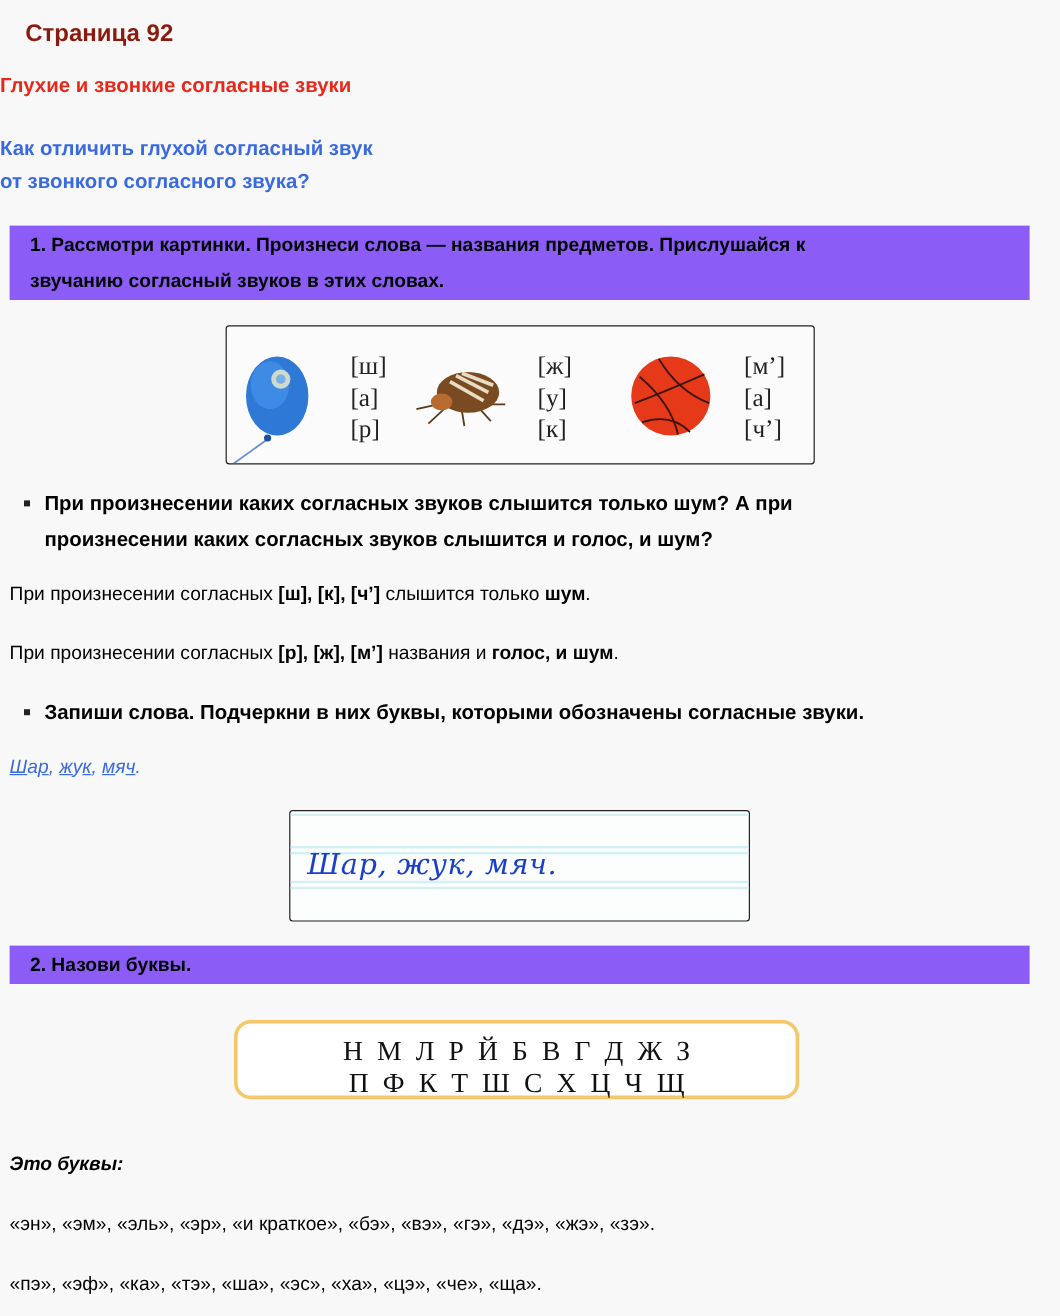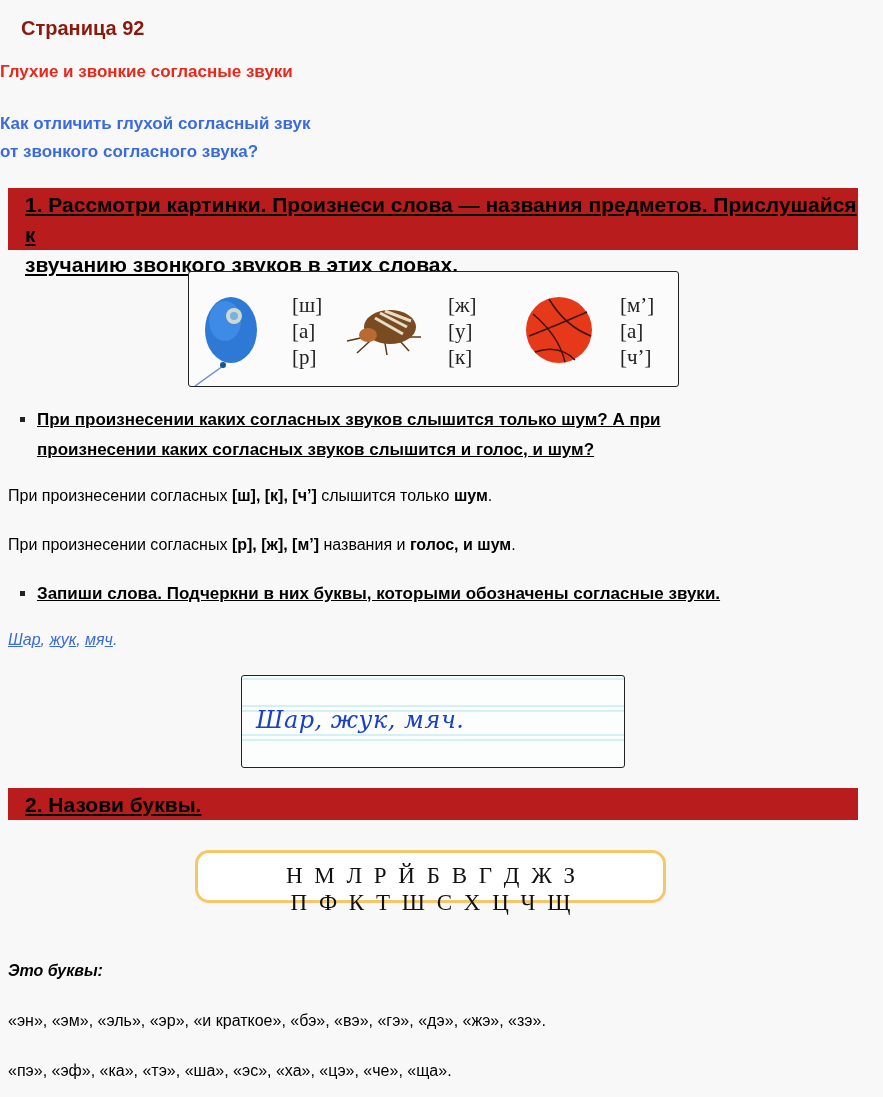--- a/index.html
+++ b/index.html
@@ -1,52 +1,52 @@
 <!DOCTYPE html>
 <html><head>
 <meta charset="utf-8">
 <style>
   html, body { margin:0; padding:0; }
   body { width:883px; height:1097px; background:#f8f8f8; font-family:"Liberation Sans", sans-serif; color:#000; position:relative; overflow:hidden; }
   .abs { position:absolute; }
   .page-num { left:21px; top:17px; font-size:20px; font-weight:bold; color:#8b1a0e; }
   .title { left:0; width:866px; top:62px; font-size:17px; font-weight:bold; color:#e8281b; }
   .subtitle { left:0; width:866px; top:110px; text-align:left; font-size:17px; font-weight:bold; color:#3a6ae0; line-height:28px; }
-  .task { left:8px; width:850px; background:#b91c1c; font-size:21px; font-weight:bold; line-height:30px; padding:2px 0 2px 17px; box-sizing:border-box;text-decoration:underline; }
+  .task { left:8px; width:850px; background:#8b5cf6; font-size:16px; font-weight:bold; line-height:30px; padding:2px 0 2px 17px; box-sizing:border-box; }
   .task1 { top:188px; height:62px; }
   .task2 { top:788px; height:32px; line-height:30px; }
   .fig1 { left:188px; top:271px; width:489px; height:114px; border:1px solid #222; border-radius:3px; background:#fbfbfb; }
   .phon { font-family:"Liberation Serif", serif; font-size:21px; line-height:26px; color:#222; }
   .bullet { left:20px; font-size:17px; font-weight:bold; line-height:30px; }
   .bullet .sq { position:absolute; left:0; top:12px; width:5px; height:5px; background:#222; }
-  .bullet .txt { margin-left:17px; display:block;text-decoration:underline; }
+  .bullet .txt { margin-left:17px; display:block; }
   .para { left:8px; font-size:16px; }
   .para b { font-weight:bold;margin-top:20px; }
   .answer-link { left:8px; top:631px; font-size:16px; font-style:italic; color:#3a6ae0; }
   .answer-link u { text-decoration:underline; }
   .fig2 { left:241px; top:675px; width:382px; height:91px; border:1px solid #222; border-radius:3px; background:#fcfdfd; overflow:hidden; }
   .fig2 .line { position:absolute; left:0; right:0; height:2px; background:#d4f0f3; }
   .cursive { position:absolute; left:14px; top:30px; font-family:"DejaVu Serif", serif; font-style:italic; font-size:24px; color:#1a3fc8; letter-spacing:0.5px; }
-  .fig3 { left:195px; top:850px; width:471px; height:53px; border:3px solid #f4c86a; border-radius:14px; background:#fff; box-sizing:border-box; }
+  .fig3 { left:195px; top:850px; width:471px; height:66px; border:3px solid #f4c86a; border-radius:14px; background:#fff; box-sizing:border-box; }
   .letters { font-family:"Liberation Serif", serif; font-size:23px; text-align:center; color:#111; line-height:27px; letter-spacing:0; word-spacing:6px; padding-top:9px; }
   .these { left:8px; top:962px; font-size:16px; font-weight:bold;font-style:italic; }
 </style>
 </head>
 <body>
 
 <div class="abs page-num">Страница 92</div>
 <div class="abs title">Глухие и звонкие согласные звуки</div>
 <div class="abs subtitle">
   <div>Как отличить глухой согласный звук</div>
   <div>от звонкого согласного звука?</div>
 </div>
 
 <div class="abs task task1">
   <div>1. Рассмотри картинки. Произнеси слова — названия предметов. Прислушайся к</div>
-  <div>звучанию звонкого звуков в этих словах.</div>
+  <div>звучанию согласный звуков в этих словах.</div>
 </div>
 
 <div class="abs fig1">
   <svg class="abs" style="left:4px;top:14px" width="70" height="100">
     <line x1="30" y1="80" x2="2" y2="100" stroke="#6a8fd0" stroke-width="1.5"></line>
     <ellipse cx="38" cy="44" rx="26" ry="33" fill="#2e78d6"></ellipse>
     <ellipse cx="32" cy="35" rx="16" ry="20" fill="#3d8be5"></ellipse>
     <circle cx="41" cy="30" r="8" fill="#e9e6c8" opacity="0.85"></circle>
     <circle cx="41" cy="30" r="4" fill="#7ab0e8"></circle>
     <circle cx="30" cy="79" r="3" fill="#1b4fa0"></circle>

